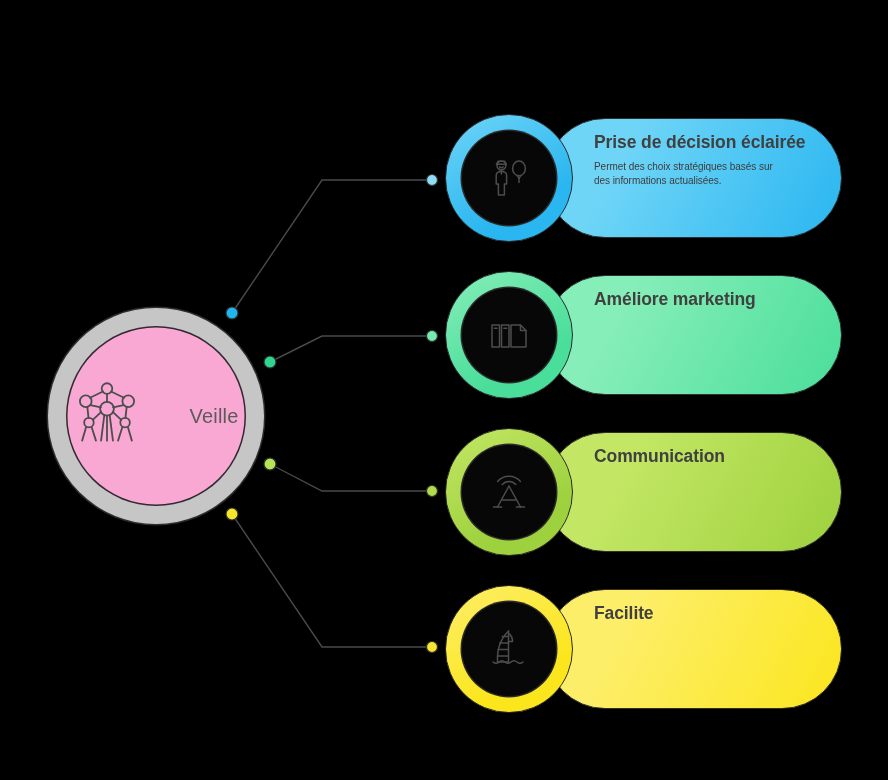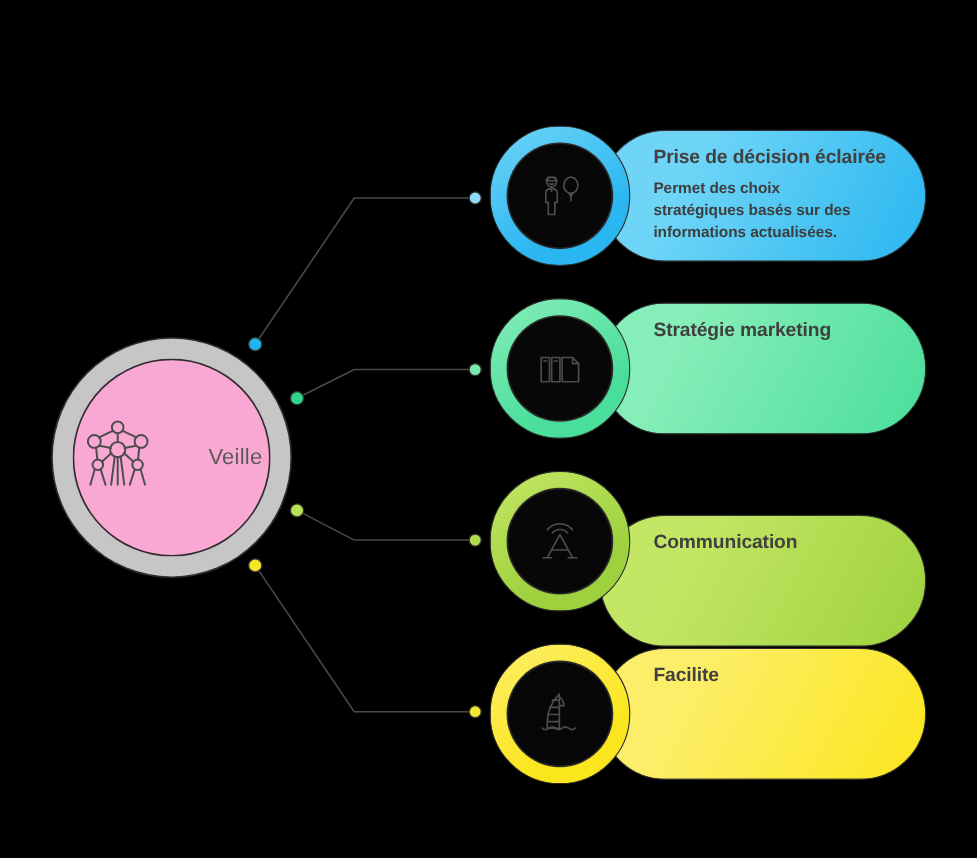--- a/index.html
+++ b/index.html
@@ -97,22 +97,22 @@
   .card-title {
     color: #404040;
     font-size: 17.5px;
     font-weight: bold;
     line-height: 1.18;
     letter-spacing: -0.1px;
     margin: 0 0 7px 0;
   }
   .card-desc {
     color: #3d3d3d;
-    font-size: 14px;
-    font-weight: bold;
+    font-size: 10px;
+    font-weight: normal;
     line-height: 1.43;
     letter-spacing: -0.05px;
     margin: 0;
     max-width: 190px;
   }
   
   .badge {
     position: absolute;
     left: 2px;
     top: 0px;
@@ -199,38 +199,38 @@
           <path d="M28.6 15.4 a6.4 7.4 0 1 1 12.8 0 a6.4 7.4 0 0 1 -6.4 7.4 a6.4 7.4 0 0 1 -6.4 -7.4"></path>
           <path d="M33 22.3 L35 25.4 L37 22.3"></path>
           <path d="M35 25.4 L35 29.5"></path>
         </svg>
       </div>
     </div>
   </div>
 
   <div class="row r1">
     <div class="card" style="background: linear-gradient(118deg, rgb(134, 238, 184) 0%, rgb(134, 238, 184) 26%, rgb(74, 222, 155) 100%);">
-      <p class="card-title">Stratégie marketing</p>
+      <p class="card-title">Améliore marketing</p>
     </div>
     <div class="badge" style="background: linear-gradient(150deg, rgb(134, 238, 184) 0%, rgb(74, 222, 155) 70%);">
       <div class="badge-inner">
         <svg width="50" height="50" viewBox="0 0 50 50" fill="none" stroke="#4d4d4d" stroke-width="1.5" stroke-linejoin="round" stroke-linecap="round">
           <rect x="8" y="15" width="7.5" height="22"></rect>
           <rect x="17.5" y="15" width="7.5" height="22"></rect>
           <path d="M27 15 L36.5 15 L42 20.5 L42 37 L27 37 Z"></path>
           <path d="M36.5 15 L36.5 20.5 L42 20.5"></path>
           <path d="M10.4 18.2 L13.1 18.2"></path>
           <path d="M19.9 18.2 L22.6 18.2"></path>
         </svg>
       </div>
     </div>
   </div>
 
   <div class="row r2">
-    <div class="card" style="background: linear-gradient(118deg, rgb(195, 231, 100) 0%, rgb(195, 231, 100) 26%, rgb(158, 209, 62) 100%); margin-top: 36px;">
+    <div class="card" style="background: linear-gradient(118deg, rgb(195, 231, 100) 0%, rgb(195, 231, 100) 26%, rgb(158, 209, 62) 100%);">
       <p class="card-title">Communication</p>
     </div>
     <div class="badge" style="background: linear-gradient(150deg, rgb(195, 231, 100) 0%, rgb(158, 209, 62) 70%);">
       <div class="badge-inner">
         <svg width="50" height="50" viewBox="0 0 50 50" fill="none" stroke="#4d4d4d" stroke-width="1.5" stroke-linejoin="round" stroke-linecap="round">
           <path d="M25 19 L13.5 40 M25 19 L36.5 40"></path>
           <path d="M17.8 33 L32.2 33"></path>
           <path d="M9.5 40 L17.6 40 M32.4 40 L40.5 40"></path>
           <path d="M18.2 17.5 a9 9 0 0 1 13.6 0"></path>
           <path d="M13.6 14.5 a15 15 0 0 1 22.8 0"></path>

